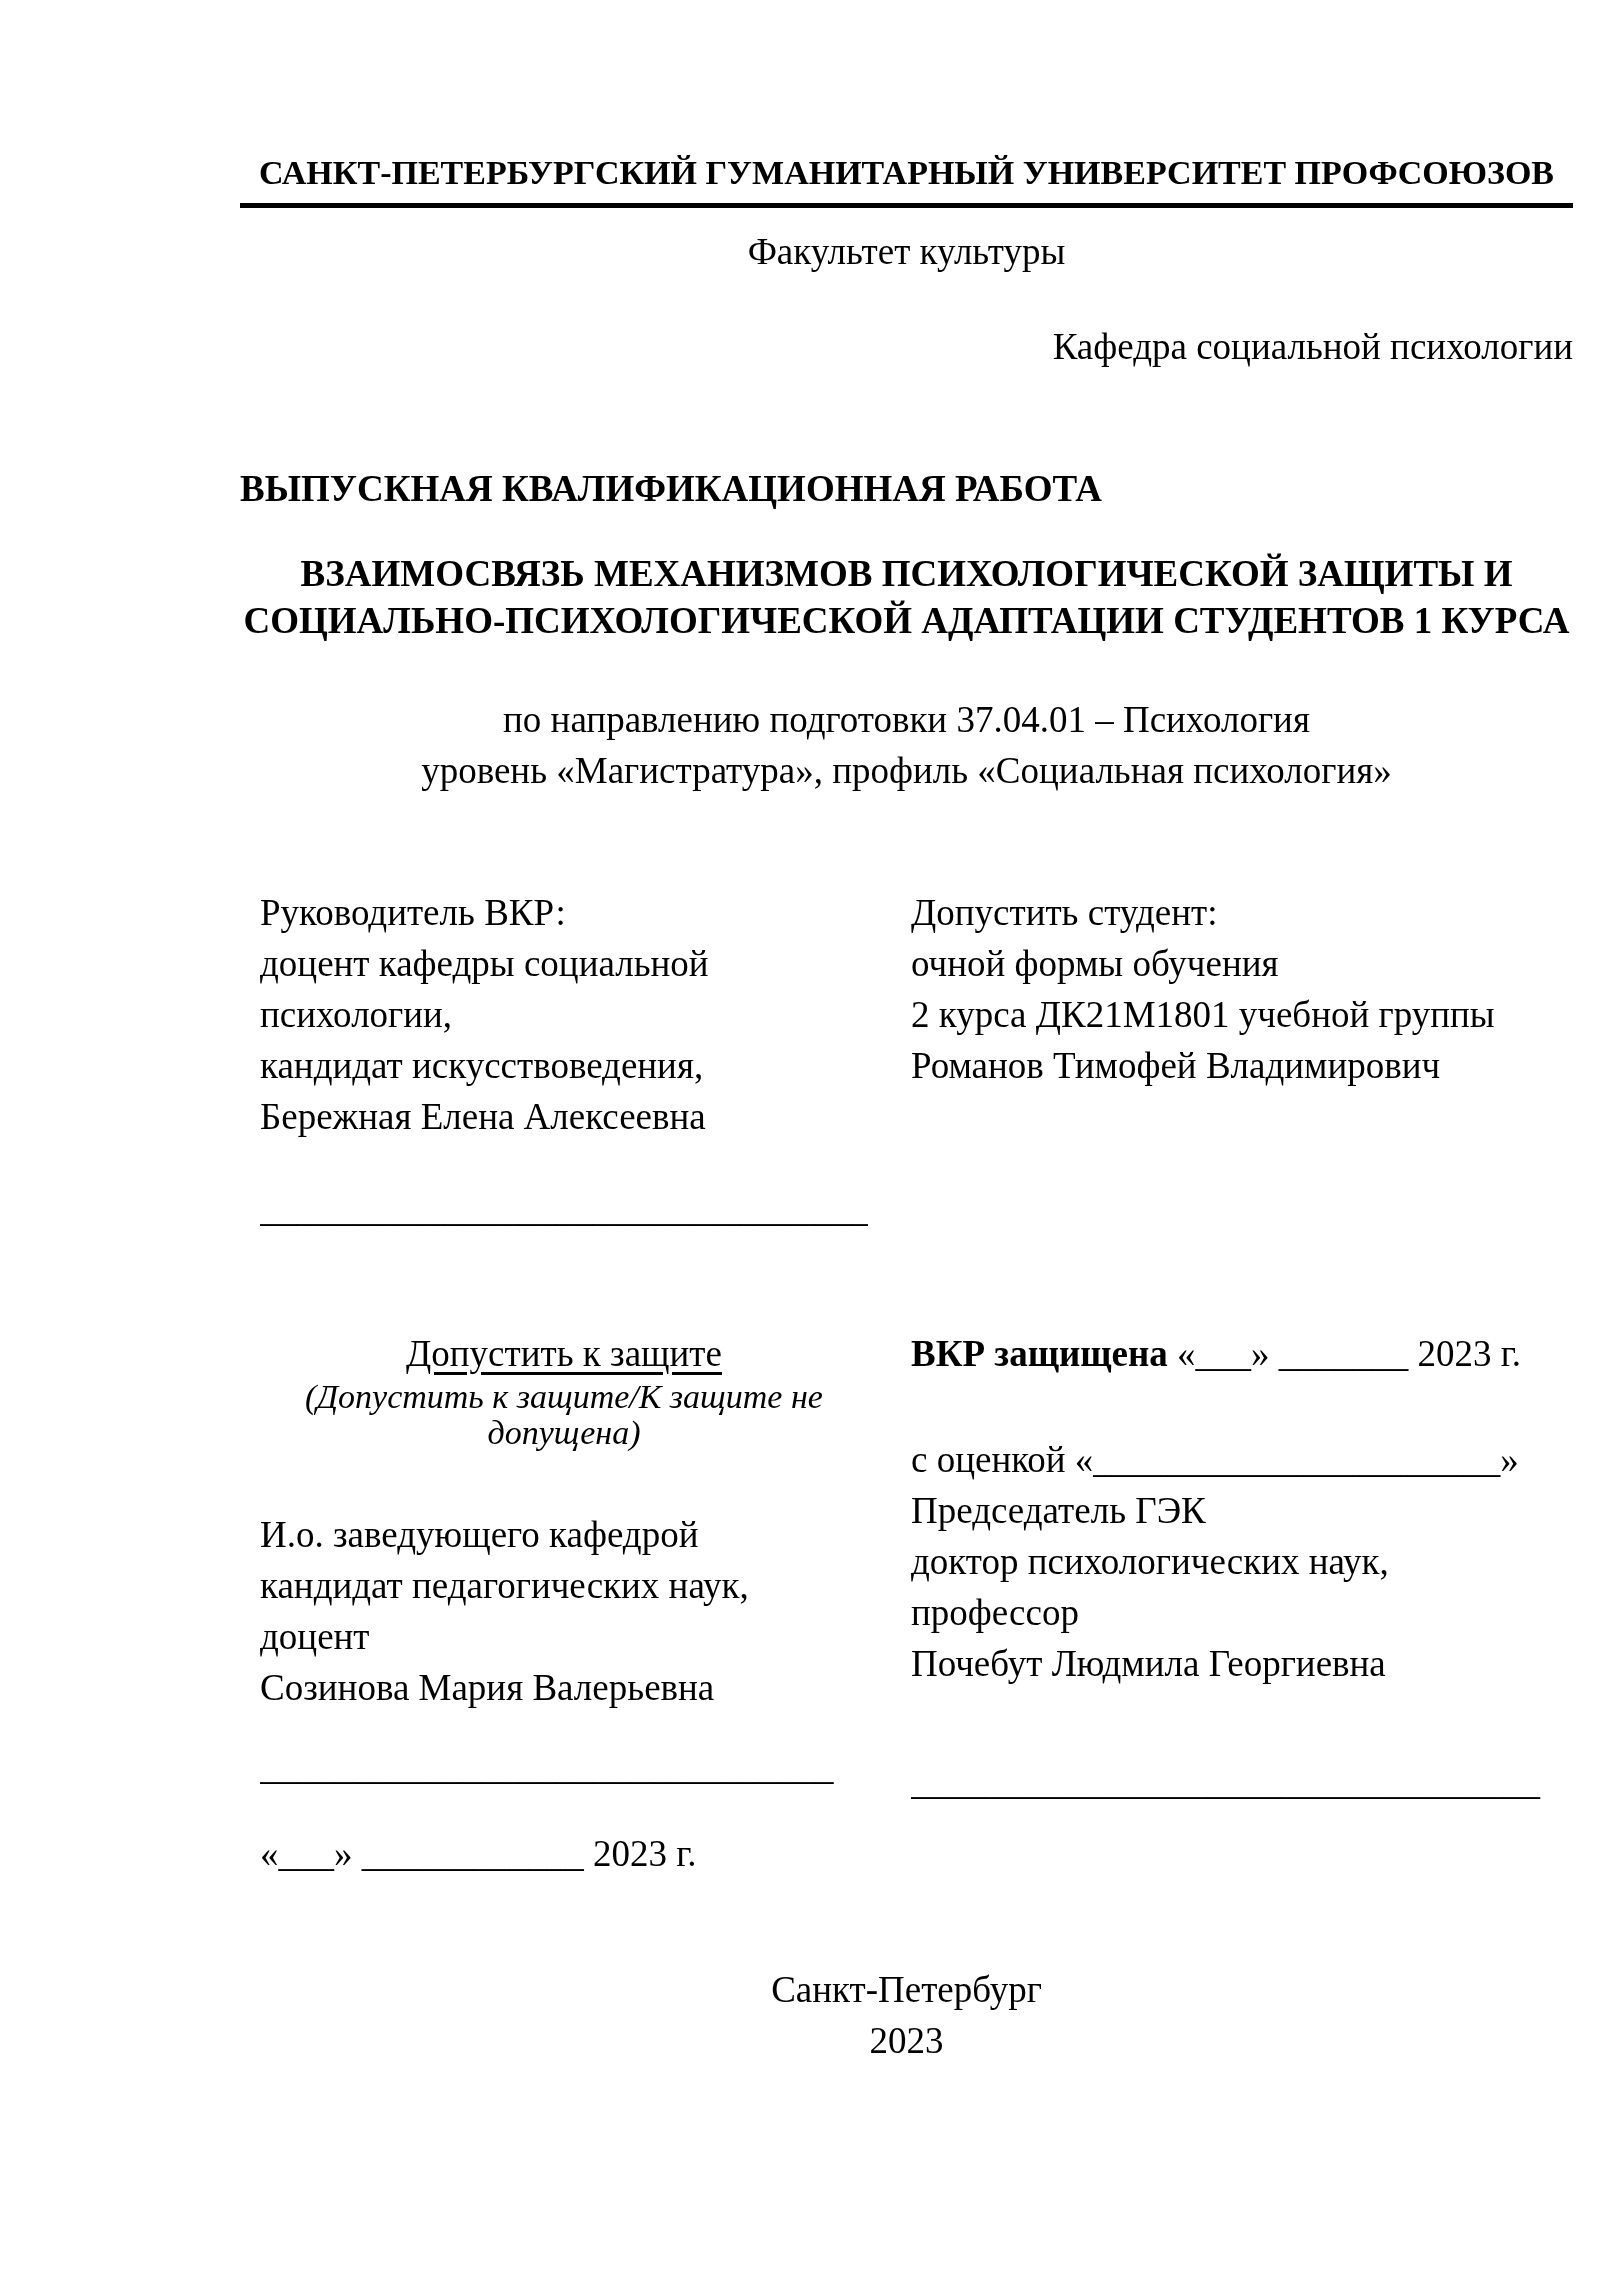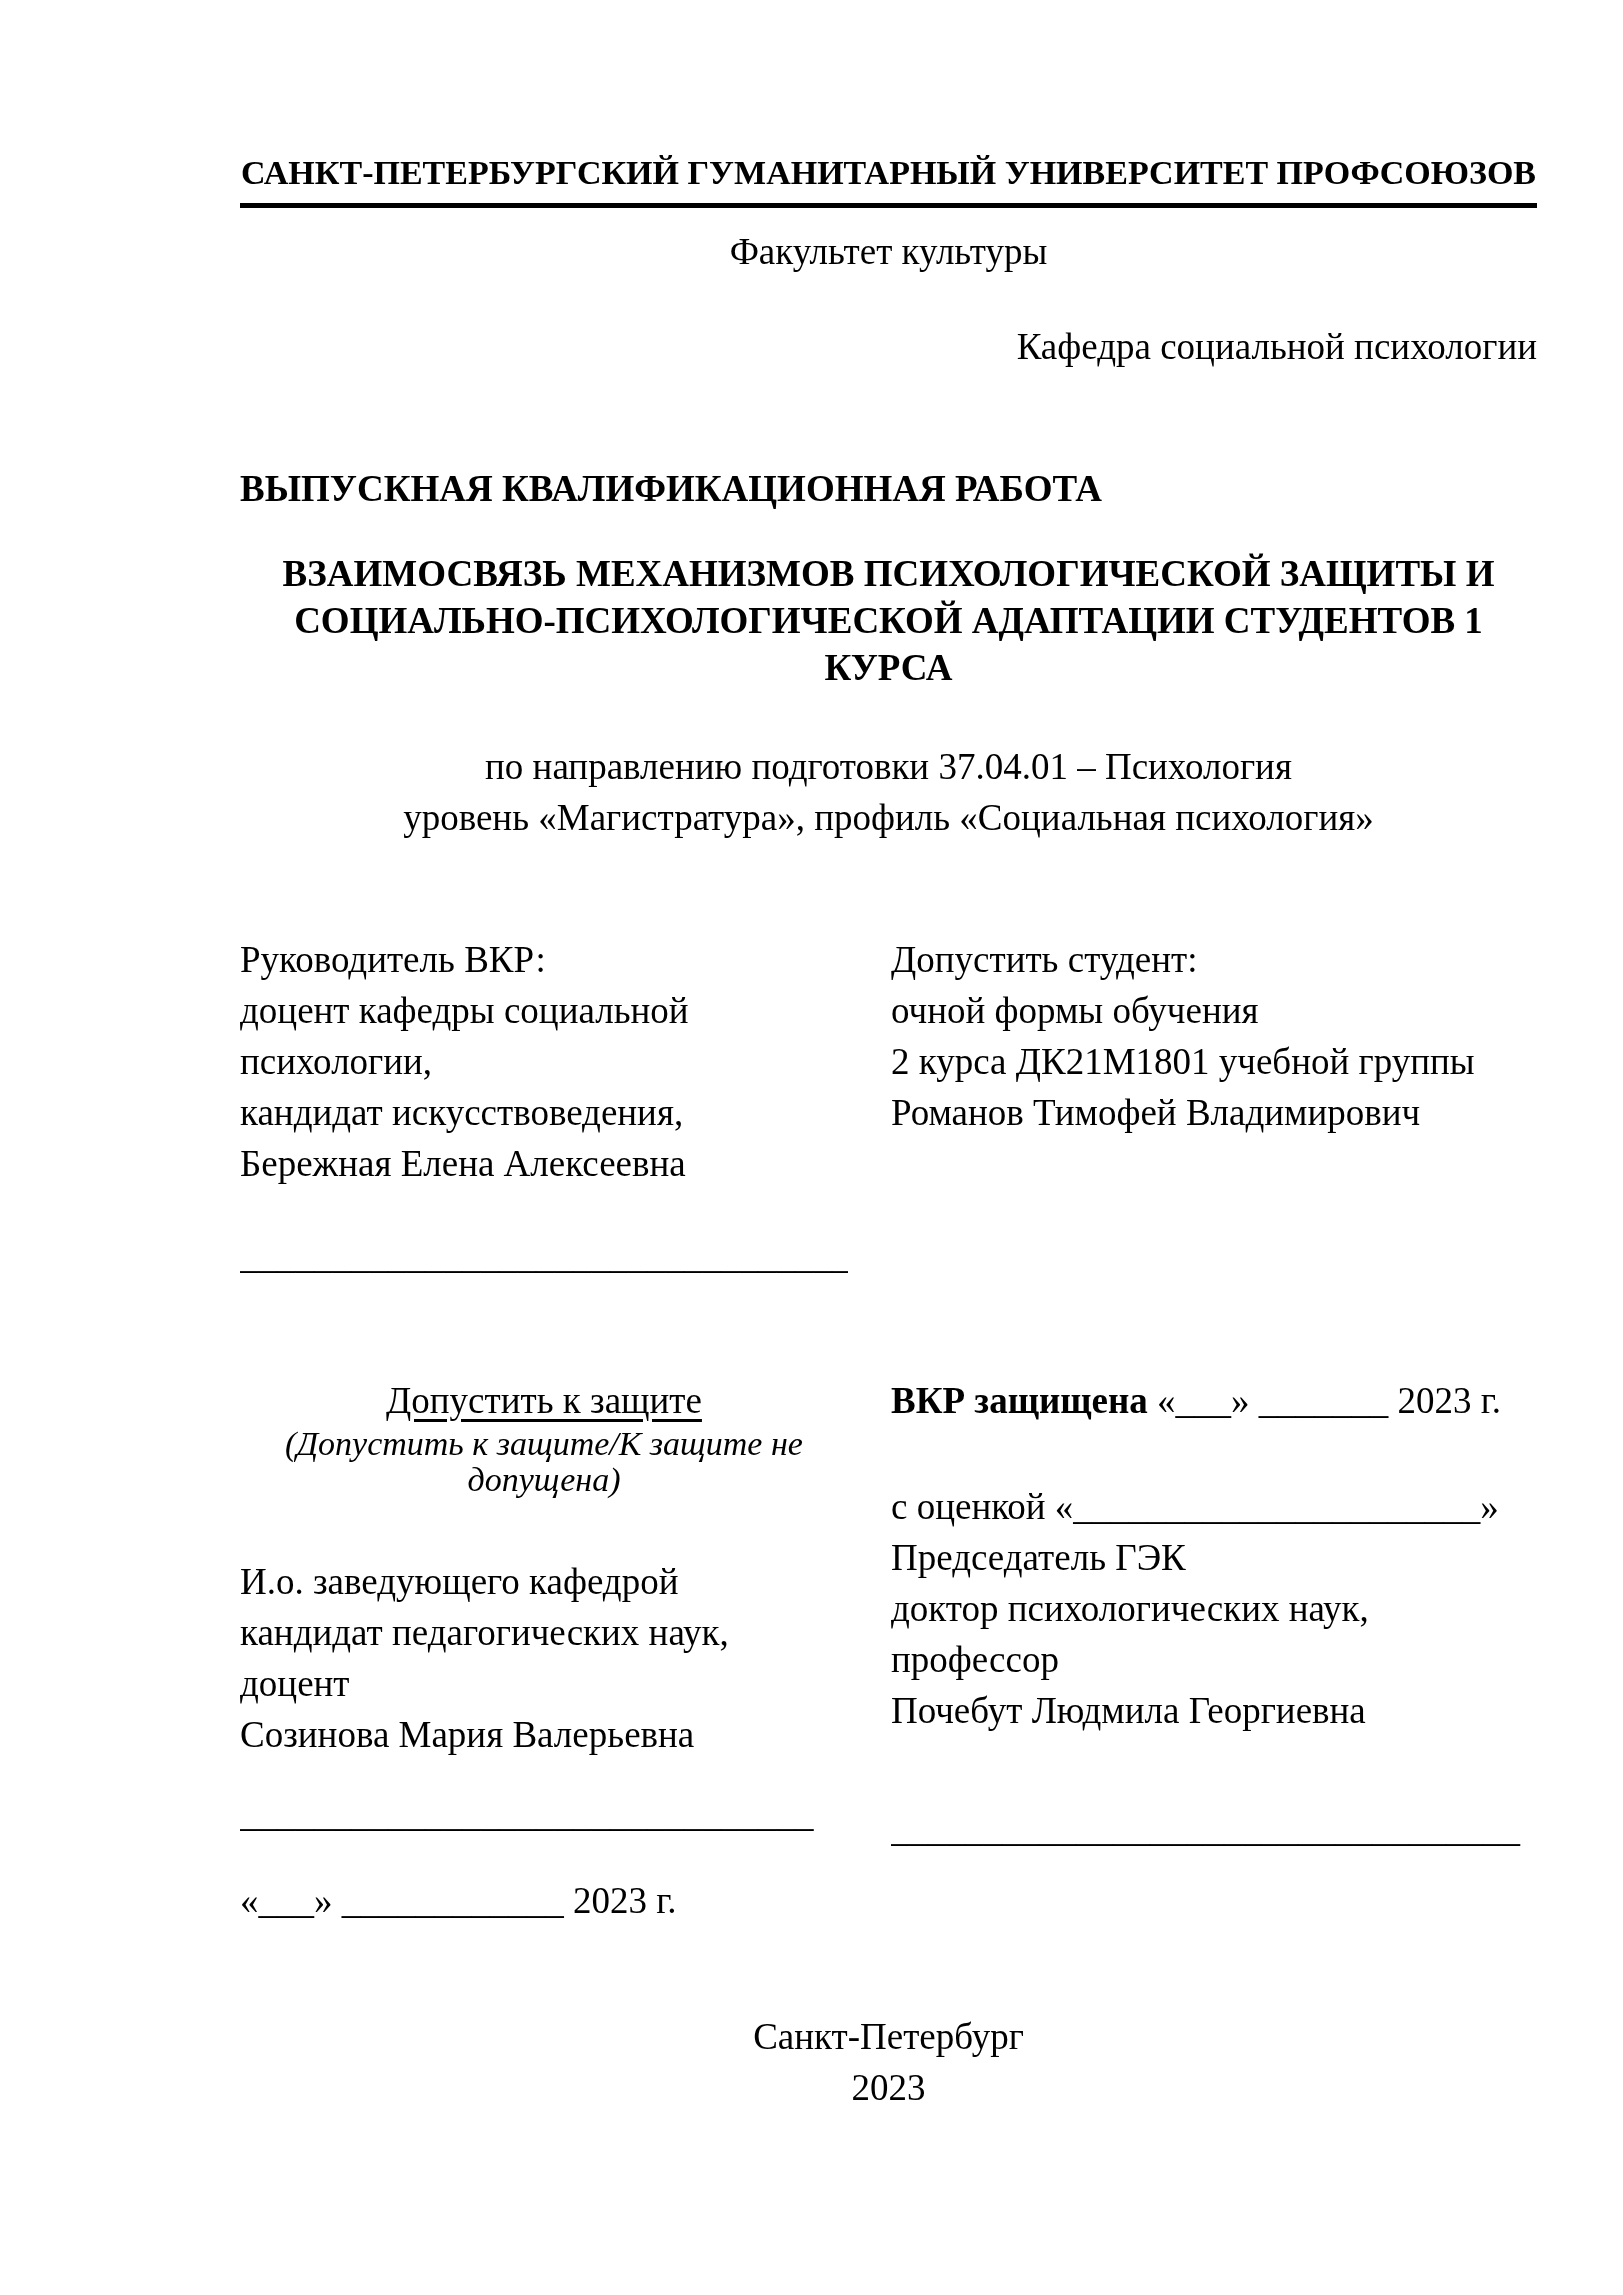--- a/index.html
+++ b/index.html
@@ -3,21 +3,21 @@
 <meta charset="utf-8">
 <style>
   * { margin:0; padding:0; box-sizing:border-box; }
   html, body { background:#ffffff; }
   .page {
     position:relative;
     width:1623px;
     height:2295px;
     background:#ffffff;
     color:#000000;
-    padding:151px 86px 0 240px;
+    padding:151px 50px 0 240px;
     font-family:"Liberation Serif", "DejaVu Serif", serif;
     font-size:37px;
     line-height:51px;
   }
   .university {
     font-weight:700;
     font-size:34px;
     line-height:44px;
     text-align:center;
     white-space:nowrap;
@@ -26,21 +26,21 @@
   .faculty { text-align:center; margin-top:17.3px; }
   .department { text-align:right; margin-top:44px; }
   .work-type { font-weight:700; text-align:left; margin-top:91px; }
   .thesis-title {
     font-weight:700;
     text-align:center;
     margin-top:36px;
     line-height:47px;
   }
   .program { text-align:center; margin-top:50px; }
-  .cols { display:grid; grid-template-columns:608px 1fr; column-gap:43px; }
+  .cols { display:grid; grid-template-columns:608px 1fr; column-gap:43px;margin-left:20px; }
   .block1 { margin-top:91px; }
   .sigrow1 { margin-top:41px; }
   .block2 { margin-top:94px; }
   .sigrow2 { margin-top:28px; }
   .sig { white-space:nowrap; overflow:hidden; }
   .sig-offset { margin-top:15.7px; }
   .admit {
     text-align:center;
     text-decoration:underline;
     text-underline-offset:5.5px;

